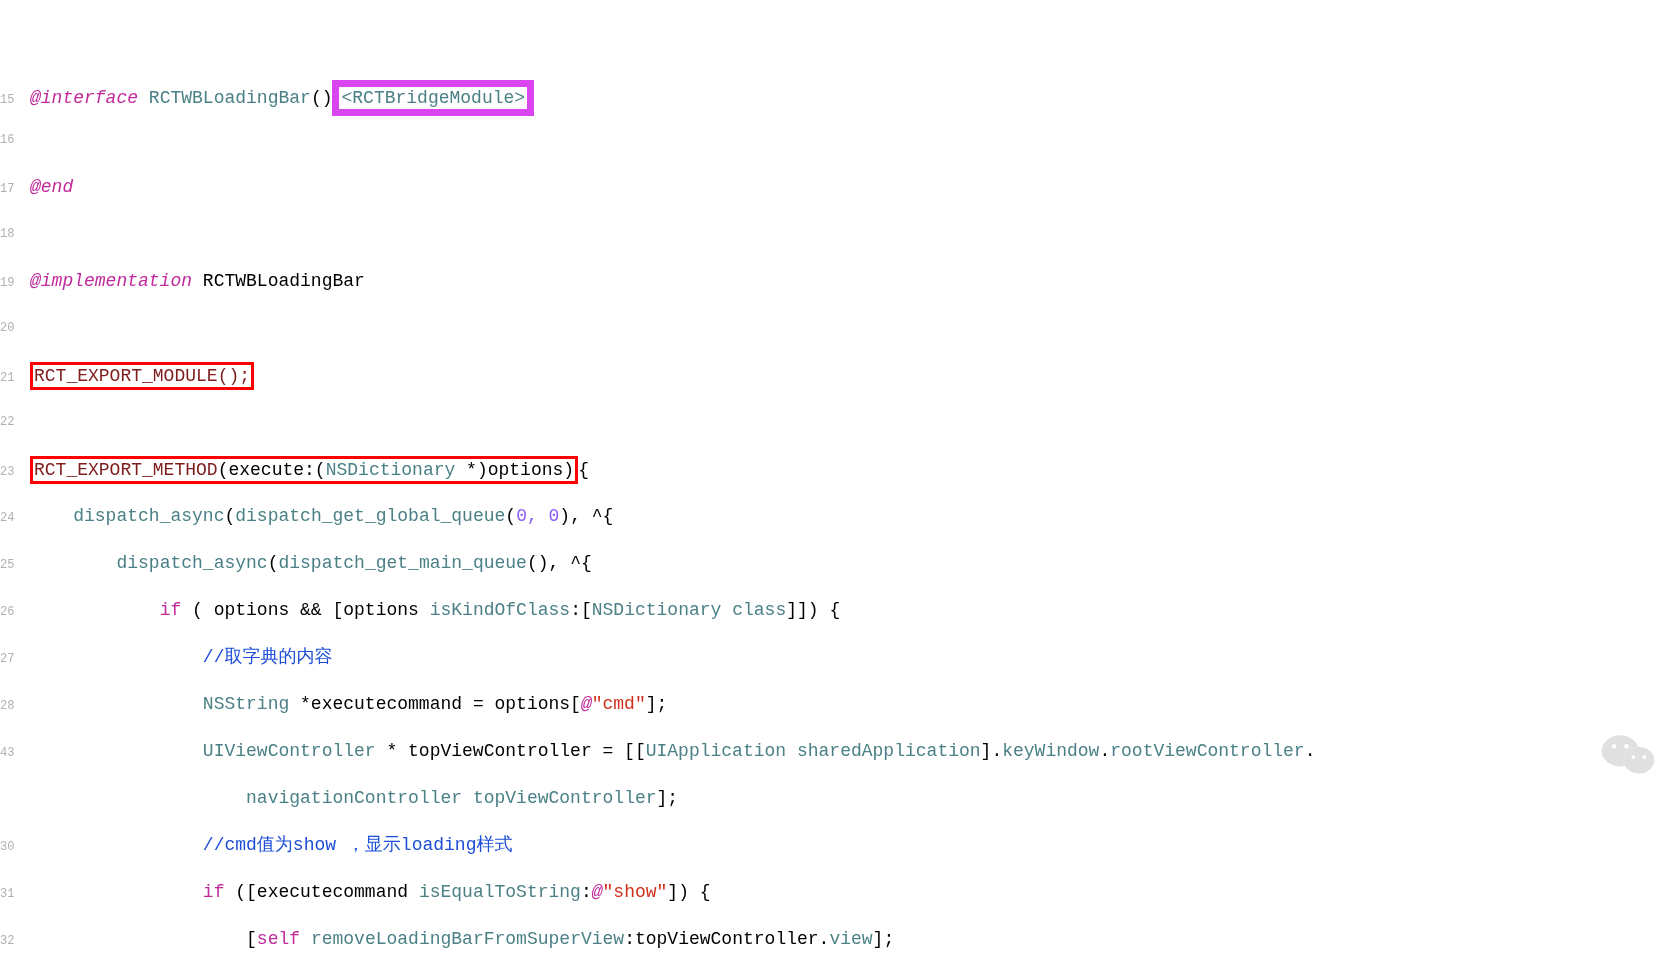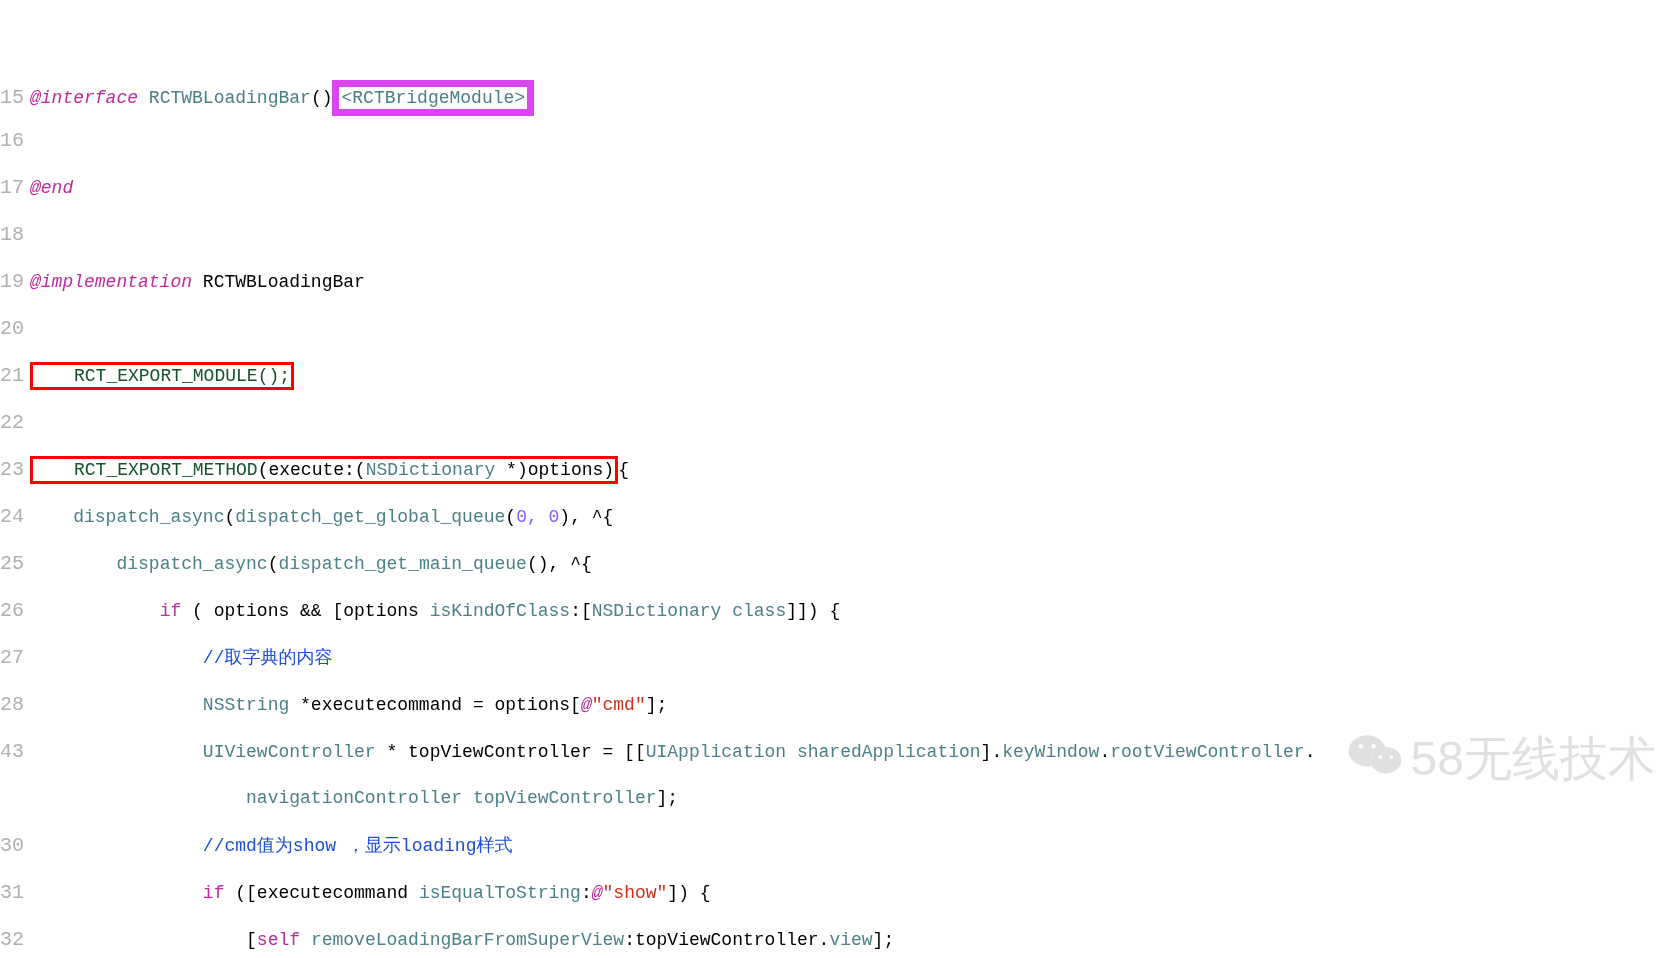--- a/index.html
+++ b/index.html
@@ -17,36 +17,36 @@
   .line {
     display: flex;
     align-items: baseline;
     height: 27px;
     line-height: 27px;
   }
   .gutter {
     width: 30px;
     text-align: left;
     color: #b0b0b0;
-    font-size: 20px;
+    font-size: 12px;
     padding-right: 8px;
     flex-shrink: 0;
     user-select: none;
   }
   .code {
     flex: 1;
     white-space: pre;
   }
   .kw-at   { color: #c22a9c; font-style: italic; }   
   .kw      { color: #c22a9c; text-align: center; }   
   .type    { color: #4b8186; }   
   .ident   { color: #000000; }
   .string  { color: #d12f1b; }
   .comment { color: #1d4ed8; }
-  .macro   { color: #14532d; margin-left: 40px; }   
+  .macro   { color: #7f1d1d; }   
   .num     { color: #8b5cf6; }   
   
   .redbox {
     border: 7px solid #d946ef;
     padding: 0 2px;
     display: inline-block;
     line-height: 22px;
   }
   .redbox-tight {
     border: 3px solid #ff0000;
@@ -118,17 +118,16 @@
     <svg width="56" height="48" viewBox="0 0 72 60" fill="#cccccc">
         <ellipse cx="26" cy="26" rx="24" ry="20"></ellipse>
         <ellipse cx="50" cy="38" rx="20" ry="17" fill="#ffffff"></ellipse>
         <ellipse cx="50" cy="38" rx="20" ry="17" fill="#cccccc"></ellipse>
         <circle cx="18" cy="20" r="3" fill="#fff"></circle>
         <circle cx="34" cy="20" r="3" fill="#fff"></circle>
         <circle cx="43" cy="34" r="2.5" fill="#fff"></circle>
         <circle cx="57" cy="34" r="2.5" fill="#fff"></circle>
       </svg>
   </span>
-  <span>58无线技术</span>
 </div>
 
 
 
 
 </body></html>

